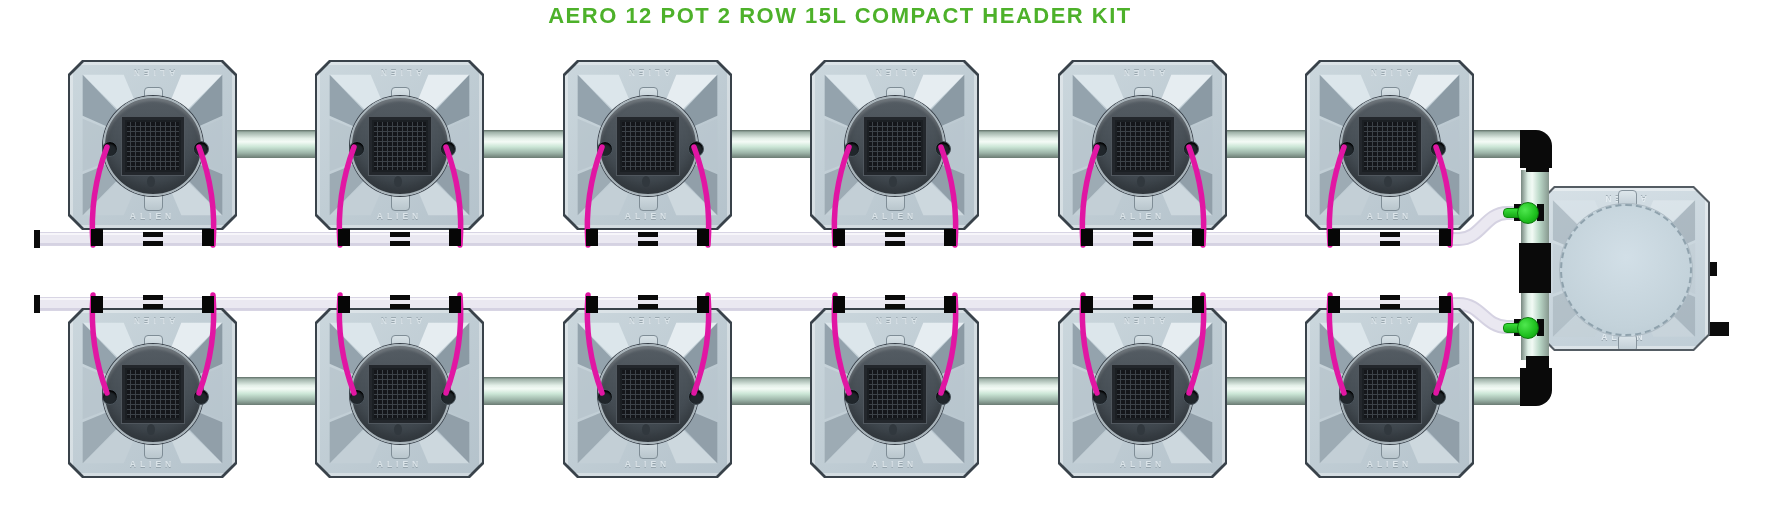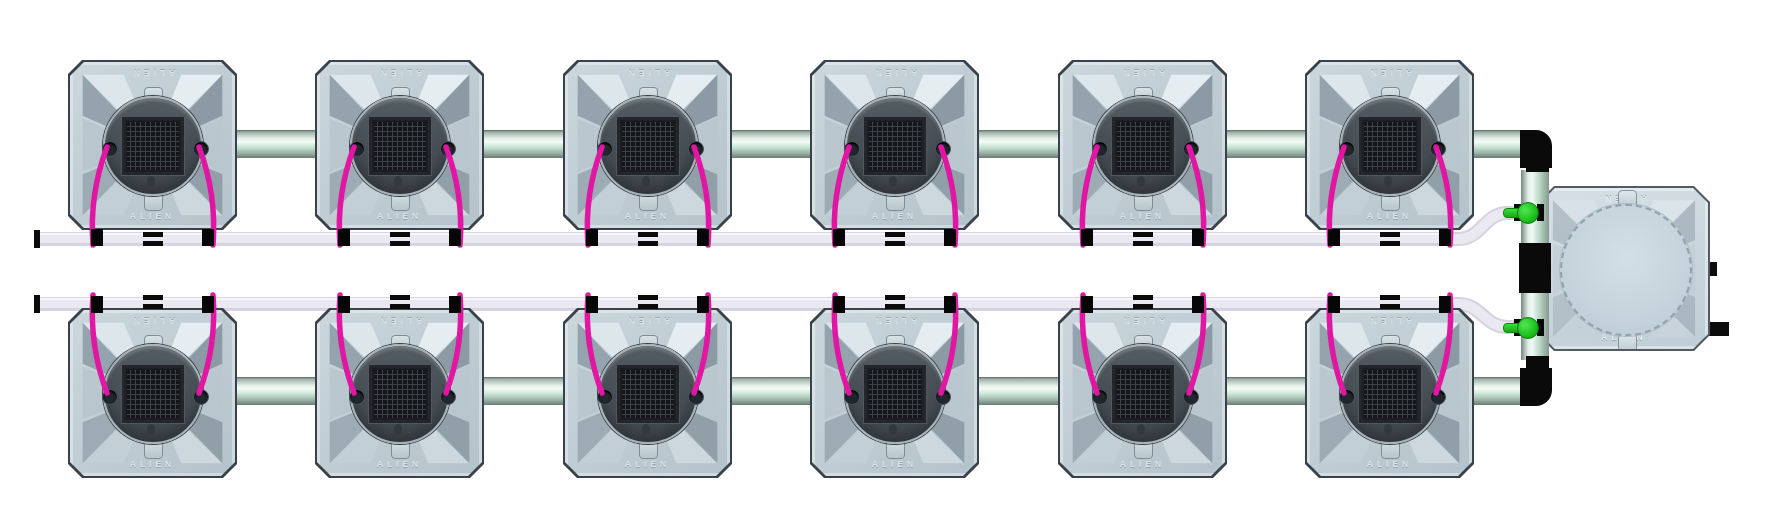--- a/index.html
+++ b/index.html
@@ -85,20 +85,21 @@
   .lid-clip-n{left:78px;top:2px;} .lid-clip-s{left:78px;top:146px;}
   .lid-clip-w{left:26px;top:74px;} .lid-clip-e{left:130px;top:74px;}
   .stub{position:absolute;background:#0c0c0c;z-index:1;}
   .stub-small{left:1705px;top:262px;width:12px;height:14px;}
   .stub-long{left:1705px;top:322px;width:24px;height:14px;}
 </style>
 </head>
 <body>
 
 <div class="canvas">
+  <div class="title">AERO 12 POT 2 ROW 15L COMPACT HEADER KIT</div>
 
   <div class="pipe-white" style="left:37px;top:233px;width:1408px;"></div>
   <div class="pipe-white" style="left:37px;top:298px;width:1408px;"></div>
   <div class="pipe-cap" style="left:34px;top:230px;"></div>
   <div class="pipe-cap" style="left:34px;top:295px;"></div>
 
   <svg class="curves" width="70" height="145" viewBox="0 0 70 145">
     <path d="M0,44 L14,44 C36,44 40,18 62,18 L66,18" fill="none" stroke="#d5d2e2" stroke-width="14" stroke-linecap="round"></path>
     <path d="M0,44 L14,44 C36,44 40,18 62,18 L66,18" fill="none" stroke="#eae8f1" stroke-width="10" stroke-linecap="round"></path>
     <path d="M0,109 L14,109 C36,109 40,132 62,132 L66,132" fill="none" stroke="#d5d2e2" stroke-width="14" stroke-linecap="round"></path>

